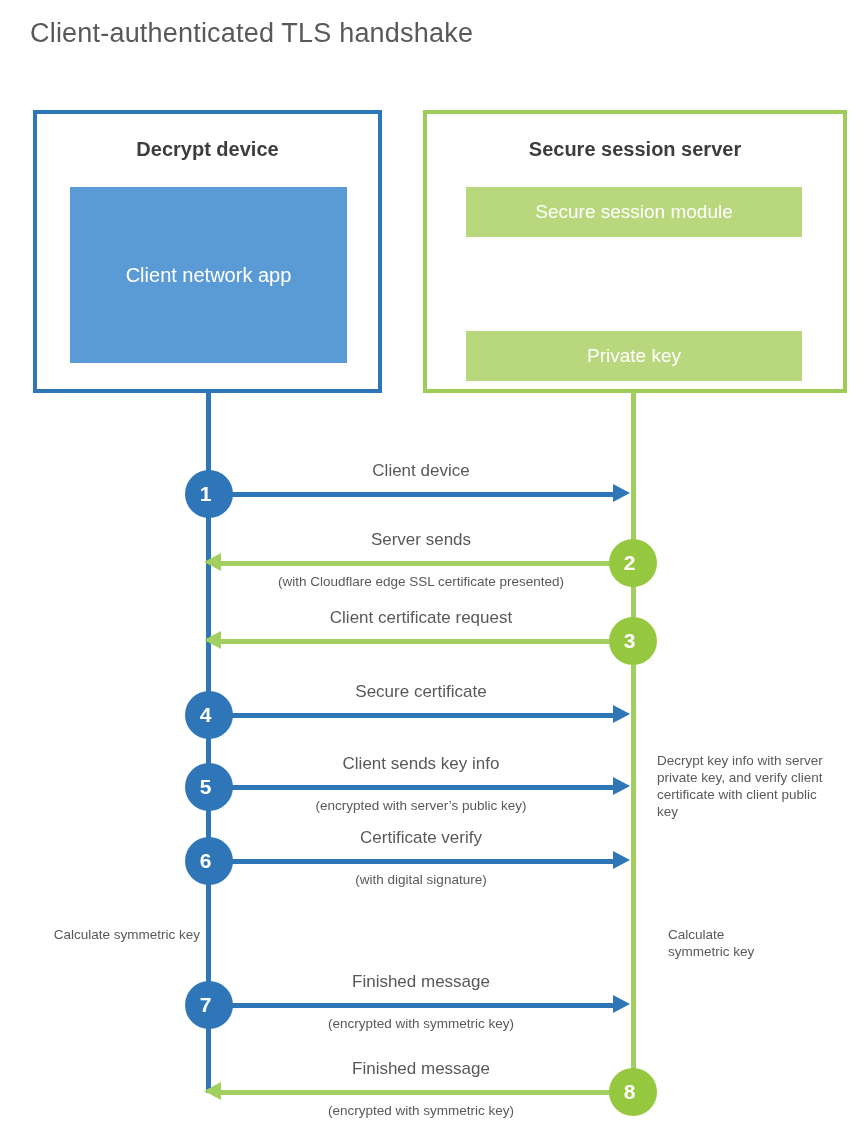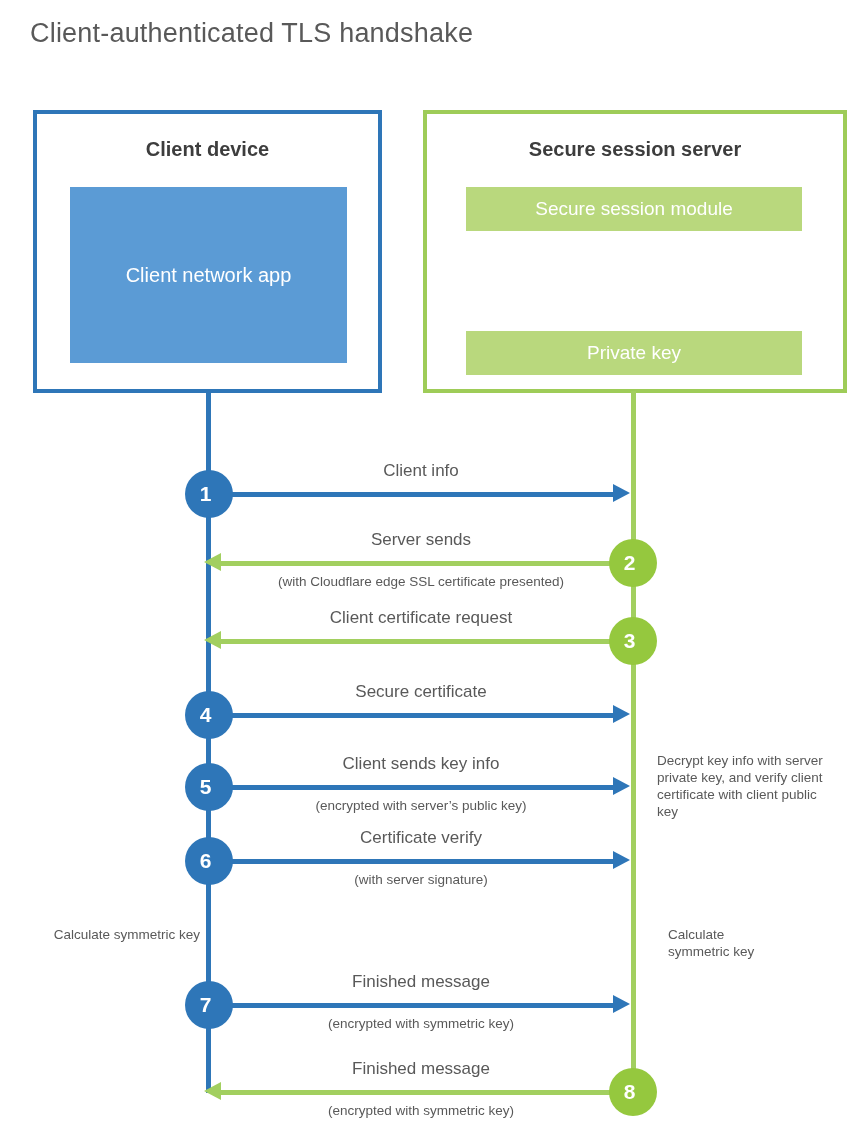--- a/index.html
+++ b/index.html
@@ -49,21 +49,21 @@
     font-size: 20px;
     display: flex; align-items: center; justify-content: center;
     text-align: center;
     padding: 16px 55px;
     box-sizing: border-box;
     line-height: 1.35;
   }
   .server-bar {
     position: absolute;
     left: 466px;
-    width: 336px; height: 44px;
+    width: 336px; height: 50px;
     background: #b9d87d;
     color: #ffffff;
     font-size: 19px;
     display: flex; align-items: center; justify-content: center;
     text-align: left;
   }
   .bar-1 { top: 187px; }
   .bar-2 { top: 250px; }
   .bar-3 { top: 312px; margin-top: 19px; }
 
@@ -125,38 +125,38 @@
   .note-calc-right { left: 668px; top: 926px; width: 120px; text-align: left; }
 </style>
 </head>
 <body>
 
 <div id="canvas">
 
   <div class="page-title">Client-authenticated TLS handshake</div>
 
   <div class="entity-box client-box">
-    <div class="entity-title">Client device</div>
+    <div class="entity-title">Decrypt device</div>
   </div>
   <div class="client-app">Client network app</div>
 
   <div class="entity-box server-box">
     <div class="entity-title">Secure session server</div>
   </div>
   <div class="server-bar bar-1">Secure session module</div>
   <div class="server-bar bar-3">Private key</div>
 
   <div class="vline vline-client"></div>
   <div class="vline vline-server"></div>
 
   <div class="step from-client" style="top:494px">
     <div class="circle">1</div>
     <div class="hline"></div>
     <div class="ah"></div>
-    <div class="msg-label">Client info</div>
+    <div class="msg-label">Client device</div>
   </div>
 
   <div class="step from-server" style="top:563px">
     <div class="circle">2</div>
     <div class="hline"></div>
     <div class="ah"></div>
     <div class="msg-label">Server sends</div>
     <div class="msg-sub">(with Cloudflare edge SSL certificate presented)</div>
   </div>
 
@@ -180,21 +180,21 @@
     <div class="ah"></div>
     <div class="msg-label">Client sends key info</div>
     <div class="msg-sub">(encrypted with server’s public key)</div>
   </div>
 
   <div class="step from-client" style="top:861px">
     <div class="circle">6</div>
     <div class="hline"></div>
     <div class="ah"></div>
     <div class="msg-label">Certificate verify</div>
-    <div class="msg-sub">(with server signature)</div>
+    <div class="msg-sub">(with digital signature)</div>
   </div>
 
   <div class="step from-client" style="top:1005px">
     <div class="circle">7</div>
     <div class="hline"></div>
     <div class="ah"></div>
     <div class="msg-label">Finished message</div>
     <div class="msg-sub">(encrypted with symmetric key)</div>
   </div>
 

